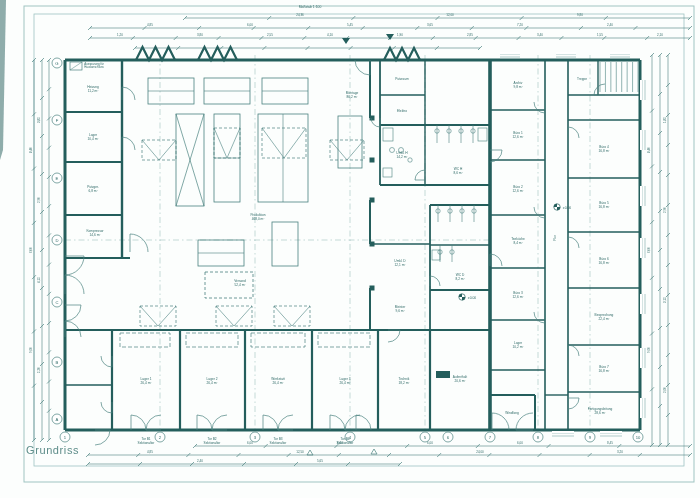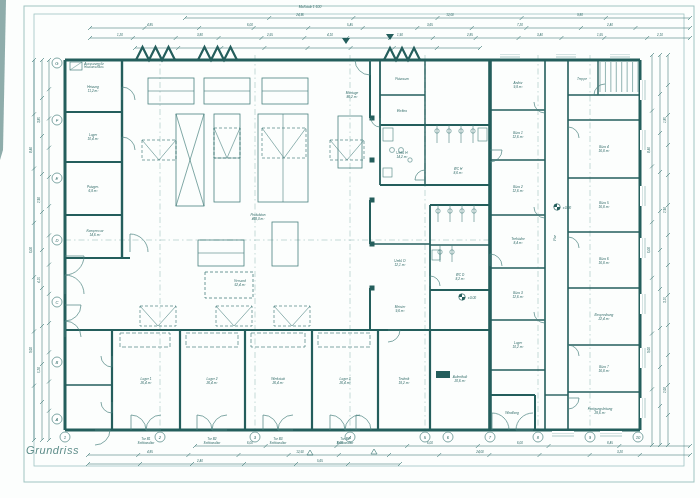--- a/index.html
+++ b/index.html
@@ -1,16 +1,16 @@
 <!DOCTYPE html>
 <html><head>
 <meta charset="utf-8">
 <style>
   html,body{margin:0;padding:0;background:#ffffff;width:700px;height:498px;overflow:hidden;}
-  #sheet{position:relative;width:700px;height:498px;background:#bef264;font-family:"Liberation Sans",sans-serif;font-style:italic;}
+  #sheet{position:relative;width:700px;height:498px;background:#bef264;font-family:"Liberation Sans",sans-serif;}
   svg{position:absolute;left:0;top:0;}
   #plan-title{position:absolute;left:26px;top:444px;font-size:11px;letter-spacing:.6px;
     color:#4c807d;opacity:.9;font-family:"Liberation Sans",sans-serif;}
   text{font-family:"Liberation Sans",sans-serif;}
 </style>
 </head>
 <body>
 
 <div id="sheet">
   <svg id="plan" width="700" height="498" viewBox="0 0 700 498">

